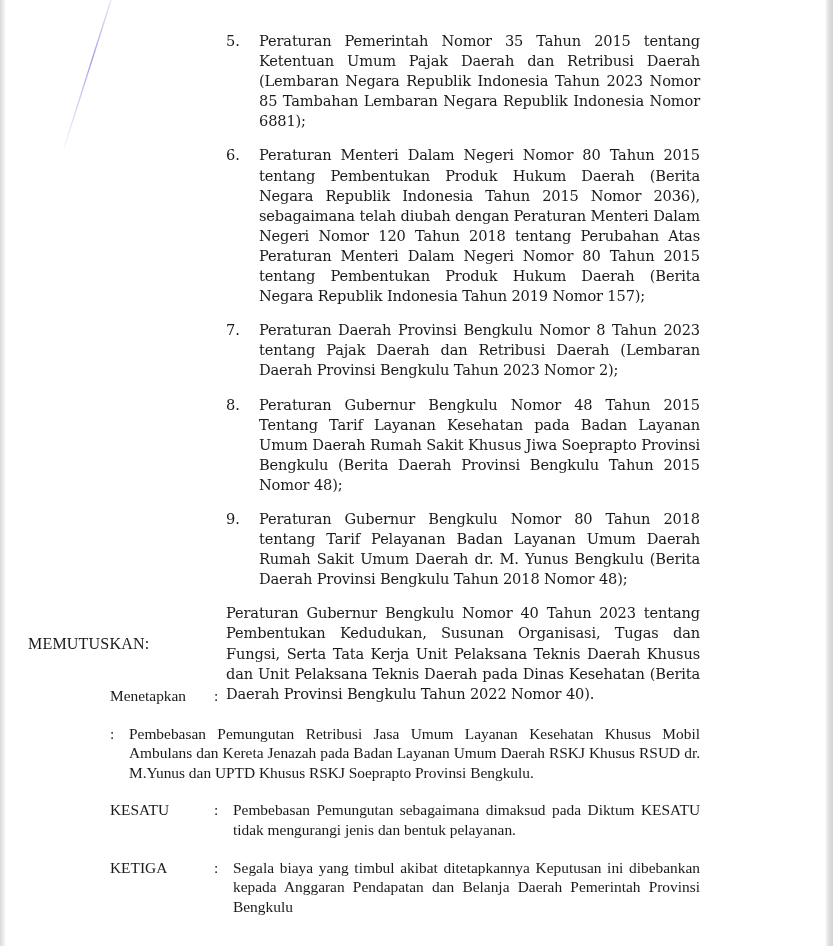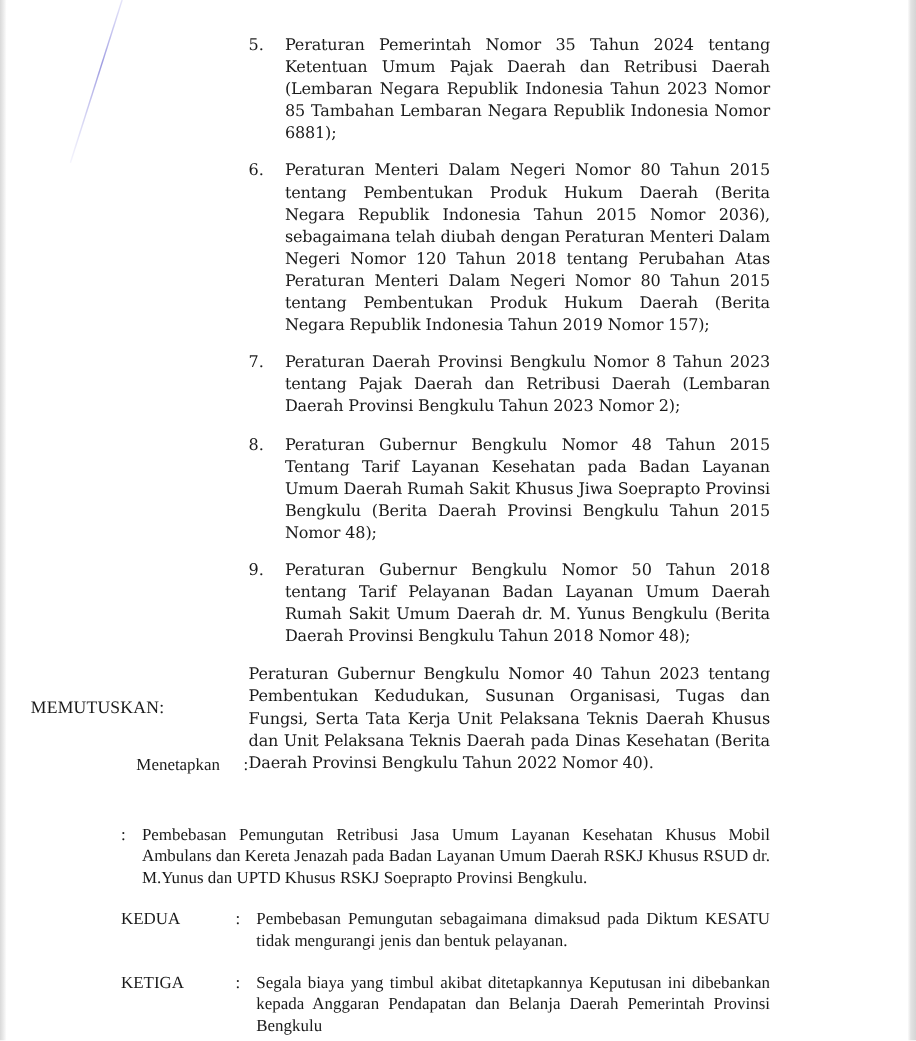--- a/index.html
+++ b/index.html
@@ -68,78 +68,78 @@
       font-size: 15.4px;
       line-height: 19.6px;
     }
     .drow {
       display: flex;
       margin-bottom: 18px;
     }
     .drow .label { width: 104px; flex: 0 0 104px; }
     .drow .colon { width: 19px; flex: 0 0 19px; }
     .drow .body { flex: 1; text-align: justify; }
-    .drow.setting { margin-bottom: 44px; text-align: center; }
+    .drow.setting { margin-bottom: 18px; }
   </style>
 </head>
 <body>
 
 <div class="edge-left"></div>
 <div class="edge-right"></div>
 <svg class="fold-line" viewBox="0 0 120 160">
   <defs>
     <linearGradient id="fg" x1="0" y1="0" x2="0" y2="1">
       <stop offset="0" stop-color="#9a98e8" stop-opacity="0.25"></stop>
       <stop offset="0.4" stop-color="#7d7ad6" stop-opacity="0.75"></stop>
       <stop offset="1" stop-color="#b8b6ee" stop-opacity="0.15"></stop>
     </linearGradient>
   </defs>
   <line x1="111" y1="0" x2="64" y2="148" stroke="url(#fg)" stroke-width="1.3"></line>
 </svg>
 
 <div class="list">
   <div class="list-item">
     <span class="num">5.</span>
-    <span class="text">Peraturan Pemerintah Nomor 35 Tahun 2024 tentang Ketentuan Umum Pajak Daerah dan Retribusi Daerah (Lembaran Negara Republik Indonesia Tahun 2023 Nomor 85 Tambahan Lembaran Negara Republik Indonesia Nomor 6881);</span>
+    <span class="text">Peraturan Pemerintah Nomor 35 Tahun 2015 tentang Ketentuan Umum Pajak Daerah dan Retribusi Daerah (Lembaran Negara Republik Indonesia Tahun 2023 Nomor 85 Tambahan Lembaran Negara Republik Indonesia Nomor 6881);</span>
   </div>
   <div class="list-item">
     <span class="num">6.</span>
     <span class="text">Peraturan Menteri Dalam Negeri Nomor 80 Tahun 2015 tentang Pembentukan Produk Hukum Daerah (Berita Negara Republik Indonesia Tahun 2015 Nomor 2036), sebagaimana telah diubah dengan Peraturan Menteri Dalam Negeri Nomor 120 Tahun 2018 tentang Perubahan Atas Peraturan Menteri Dalam Negeri Nomor 80 Tahun 2015 tentang Pembentukan Produk Hukum Daerah (Berita Negara Republik Indonesia Tahun 2019 Nomor 157);</span>
   </div>
   <div class="list-item">
     <span class="num">7.</span>
     <span class="text">Peraturan Daerah Provinsi Bengkulu Nomor 8 Tahun 2023 tentang Pajak Daerah dan Retribusi Daerah (Lembaran Daerah Provinsi Bengkulu Tahun 2023 Nomor 2);</span>
   </div>
   <div class="list-item">
     <span class="num">8.</span>
     <span class="text">Peraturan Gubernur Bengkulu Nomor 48 Tahun 2015 Tentang Tarif Layanan Kesehatan pada Badan Layanan Umum Daerah Rumah Sakit Khusus Jiwa Soeprapto Provinsi Bengkulu (Berita Daerah Provinsi Bengkulu Tahun 2015 Nomor 48);</span>
   </div>
   <div class="list-item">
     <span class="num">9.</span>
-    <span class="text">Peraturan Gubernur Bengkulu Nomor 50 Tahun 2018 tentang Tarif Pelayanan Badan Layanan Umum Daerah Rumah Sakit Umum Daerah dr. M. Yunus Bengkulu (Berita Daerah Provinsi Bengkulu Tahun 2018 Nomor 48);</span>
+    <span class="text">Peraturan Gubernur Bengkulu Nomor 80 Tahun 2018 tentang Tarif Pelayanan Badan Layanan Umum Daerah Rumah Sakit Umum Daerah dr. M. Yunus Bengkulu (Berita Daerah Provinsi Bengkulu Tahun 2018 Nomor 48);</span>
   </div>
   <div class="list-item">
     <span class="text">Peraturan Gubernur Bengkulu Nomor 40 Tahun 2023 tentang Pembentukan Kedudukan, Susunan Organisasi, Tugas dan Fungsi, Serta Tata Kerja Unit Pelaksana Teknis Daerah Khusus dan Unit Pelaksana Teknis Daerah pada Dinas Kesehatan (Berita Daerah Provinsi Bengkulu Tahun 2022 Nomor 40).</span>
   </div>
 </div>
 
 <div class="heading">MEMUTUSKAN:</div>
 
 <div class="decree">
   <div class="drow setting">
     <span class="label">Menetapkan</span>
     <span class="colon">:</span>
     <span class="body"></span>
   </div>
   <div class="drow">
     <span class="colon">:</span>
     <span class="body">Pembebasan Pemungutan Retribusi Jasa Umum Layanan Kesehatan Khusus Mobil Ambulans dan Kereta Jenazah pada Badan Layanan Umum Daerah RSKJ Khusus RSUD dr. M.Yunus dan UPTD Khusus RSKJ Soeprapto Provinsi Bengkulu.</span>
   </div>
   <div class="drow">
-    <span class="label">KEDUA</span>
+    <span class="label">KESATU</span>
     <span class="colon">:</span>
     <span class="body">Pembebasan Pemungutan sebagaimana dimaksud pada Diktum KESATU tidak mengurangi jenis dan bentuk pelayanan.</span>
   </div>
   <div class="drow">
     <span class="label">KETIGA</span>
     <span class="colon">:</span>
     <span class="body">Segala biaya yang timbul akibat ditetapkannya Keputusan ini dibebankan kepada Anggaran Pendapatan dan Belanja Daerah Pemerintah Provinsi Bengkulu</span>
   </div>
 </div>
 

